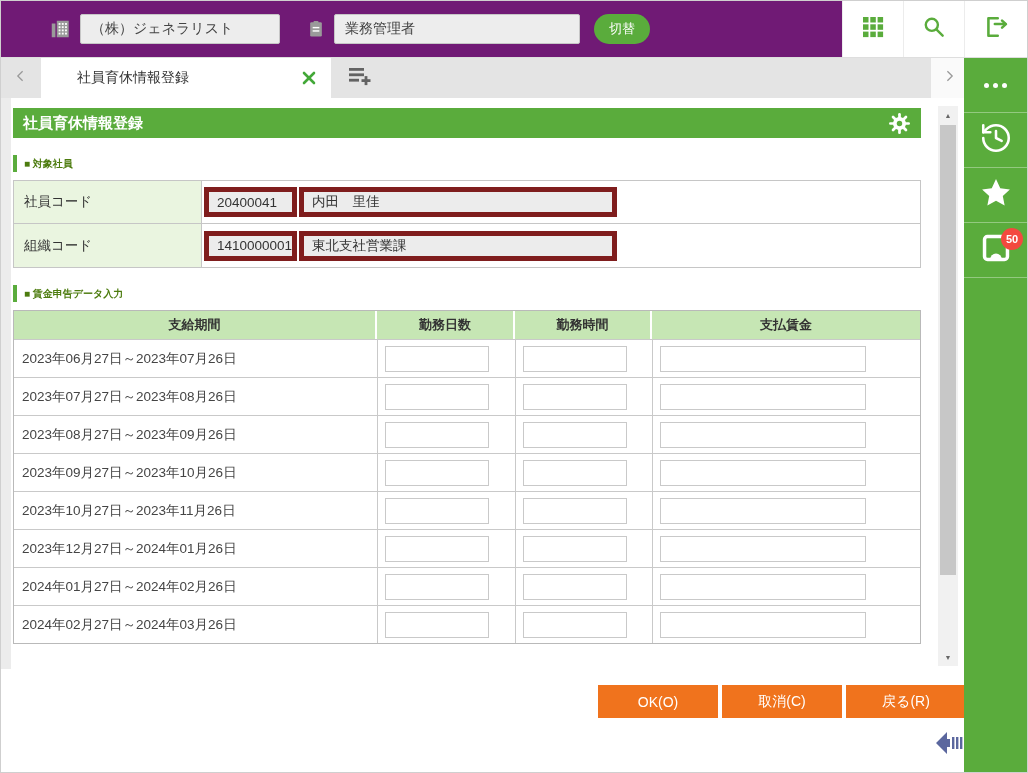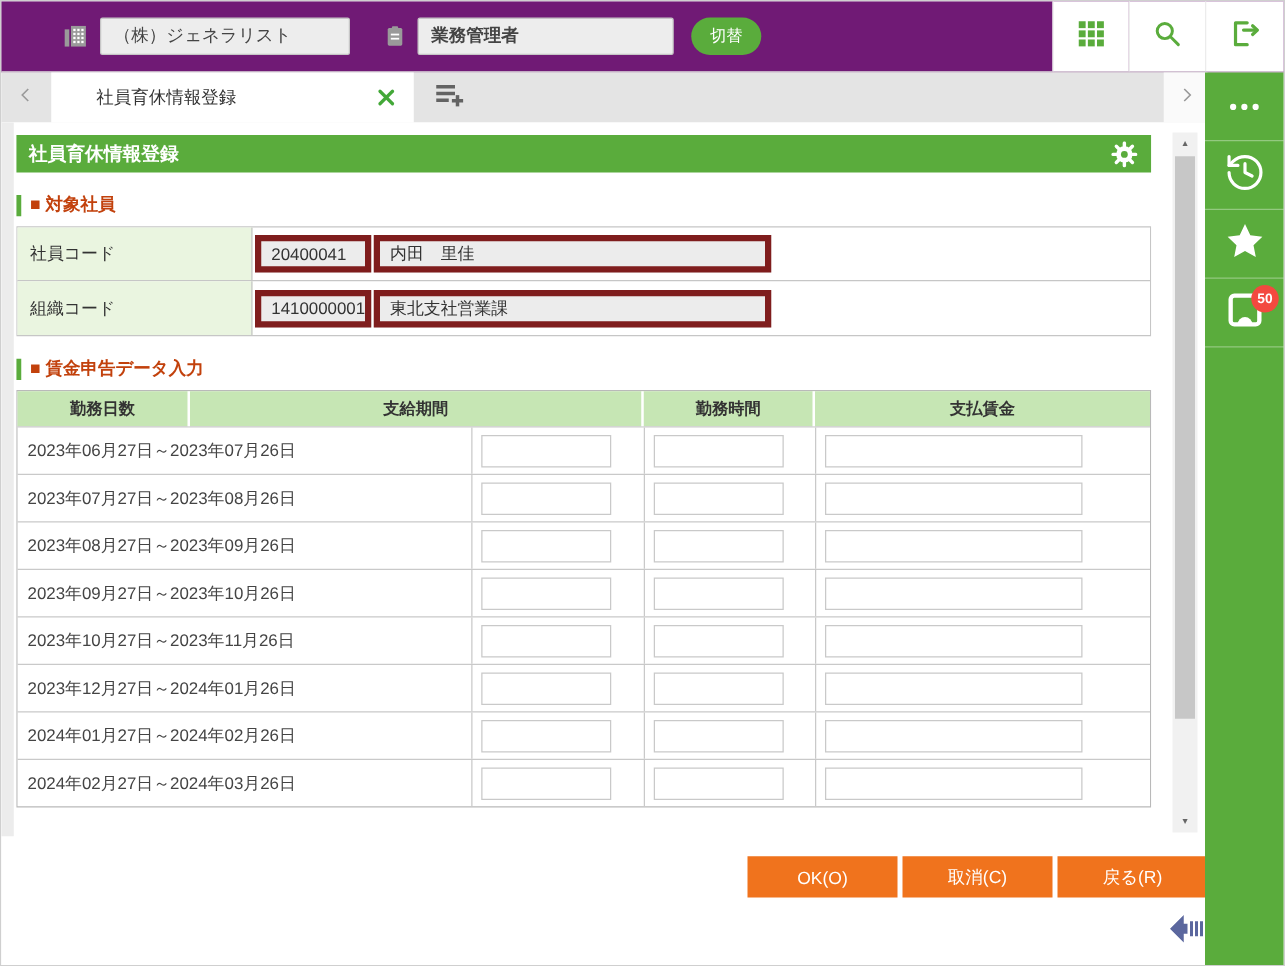--- a/index.html
+++ b/index.html
@@ -9,21 +9,21 @@
 
   
   .top-header { position: absolute; top: 0; left: 0; width: 100%; height: 57px;
                 background: #701a75; border-bottom: 1px solid #dedede;
                 display: flex; align-items: center; }
   .hdr-left { display: flex; align-items: center; padding-left: 48px; flex: 1; }
   .hdr-field { height: 30px; background: #ededed; border: 1px solid #c6c6c6;
                border-radius: 2px; display: flex; align-items: center;
                padding: 0 10px; font-size: 14px; color: #444; }
   .hdr-field.company { width: 200px; margin-left: 9px; }
-  .hdr-field.role { width: 205px; margin-left: 8px; font-weight: bold; }
+  .hdr-field.role { width: 246px; margin-left: 8px; }
   .hdr-ico { display: flex; align-items: center; justify-content: center; }
   .role-ico { margin-left: 26px; }
   .switch-btn { margin-left: 14px; height: 30px; padding: 0 15px; border: none;
                 border-radius: 15px; background: var(--accent, #5aac3c); color: #fff;
                 font-size: 13px; font-family: inherit; cursor: pointer; }
   .hdr-icons { display: flex; height: 56px; }
   .hdr-icon-btn { width: 61px; height: 100%; display: flex; align-items: center;
                   justify-content: center; border-left: 1px solid #ececec;
                   background: #fff; cursor: pointer; }
   .hdr-icon-btn.logout { width: 63px; }
@@ -53,21 +53,21 @@
 
   .page-titlebar { margin-top: 10px; height: 30px; background: var(--accent, #5aac3c);
                    display: flex; align-items: center; padding: 0 10px; }
   .page-title { color: #fff; font-weight: bold; font-size: 15px; flex: 1; }
   .gear-btn { width: 24px; height: 24px; display: flex; align-items: center;
               justify-content: center; cursor: pointer; }
 
   .section-head { margin-top: 17px; display: flex; align-items: center; }
   .section-accent { width: 4px; height: 17px; background: var(--accent, #5aac3c);
                     margin-right: 7px; }
-  .section-title { font-size: 14px; font-weight: bold; color: #c2410c; }
+  .section-title { font-size: 10px; font-weight: bold; color: #4d7c0f; }
 
   
   .emp-table { margin-top: 8px; border: 1px solid #c6c6c6; width: 908px; }
   .emp-row { display: flex; height: 43px; border-bottom: 1px solid #c6c6c6; }
   .emp-row:last-child { border-bottom: none; }
   .emp-label { width: 188px; background: var(--label-green, #eaf5e0);
                border-right: 1px solid #c6c6c6; display: flex; align-items: center;
                padding-left: 10px; font-size: 13.5px; color: #333; }
   .emp-value { flex: 1; display: flex; align-items: center; padding-left: 2px; gap: 2px; }
   .ro-field { height: 30px; background: #ececec; border: 5px solid #7f1d1d;
@@ -288,22 +288,22 @@
         </div>
       </div>
 
       <div class="section-head">
         <span class="section-accent"></span>
         <span class="section-title">■ 賃金申告データ入力</span>
       </div>
 
       <div class="wage-table">
         <div class="wage-head">
+          <div class="hc c1">支給期間</div>
           <div class="hc c2">勤務日数</div>
-          <div class="hc c1">支給期間</div>
           <div class="hc c3">勤務時間</div>
           <div class="hc c4">支払賃金</div>
         </div>
         <div>
         <div class="wage-row">
           <div class="cell period c1">2023年06月27日～2023年07月26日</div>
           <div class="cell num c2">
             <input class="in-days" type="text" style="">
           </div>
           <div class="cell num c3">

